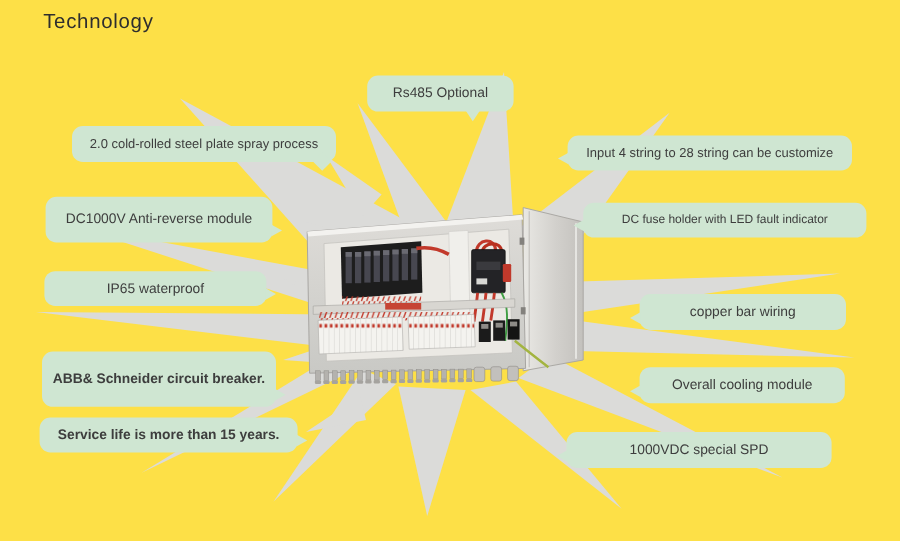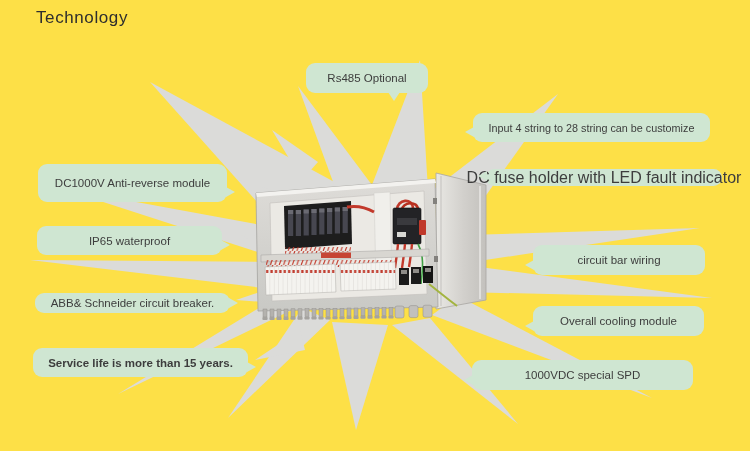--- a/index.html
+++ b/index.html
@@ -30,25 +30,25 @@
   .tail-r::after{right:-8px;bottom:5px;border-top:5px solid transparent;border-bottom:5px solid transparent;border-left:9px solid var(--bubble);}
   .tail-l::after{left:-8px;bottom:5px;border-top:5px solid transparent;border-bottom:5px solid transparent;border-right:9px solid var(--bubble);}
   .tail-d::after{right:28px;bottom:-8px;border-left:6px solid transparent;border-right:6px solid transparent;border-top:9px solid var(--bubble);}
   .tail-u::after{left:40%;top:-8px;border-left:6px solid transparent;border-right:6px solid transparent;border-bottom:9px solid var(--bubble);}
   .tail-dr::after{right:6px;bottom:-5px;width:11px;height:11px;background:var(--bubble);transform:rotate(45deg);z-index:-1;border:none;}
   
   .l-rs485      {left:306px;top:63px; width:122px;height:30px;}
   .l-steel      {left:60px; top:105px;width:220px;height:30px;font-size:10.8px;}
   .l-antireverse{left:38px; top:164px;width:189px;height:38px;}
   .l-ip65       {left:37px; top:226px;width:185px;height:29px;}
-  .l-breaker    {left:35px; top:293px;width:195px;height:20px;}
+  .l-breaker    {left:35px; top:293px;width:195px;height:46px;font-weight:bold;}
   .l-service    {left:33px; top:348px;width:215px;height:29px;font-weight:bold;}
   .l-silicone   {left:237px;top:401px;width:226px;height:29px;font-size:11px;}
   .l-input      {left:473px;top:113px;width:237px;height:29px;font-size:10.8px;}
-  .l-fuse       {left:486px;top:169px;width:236px;height:17px;font-size:16px;}
+  .l-fuse       {left:486px;top:169px;width:236px;height:29px;font-size:10px;}
   .l-copper     {left:533px;top:245px;width:172px;height:30px;}
   .l-cooling    {left:533px;top:306px;width:171px;height:30px;}
   .l-spd        {left:472px;top:360px;width:221px;height:30px;}
 </style>
 </head>
 <body>
 
 <div class="canvas">
 
   <div class="page-title">Technology</div>
@@ -194,23 +194,24 @@
       <rect x="168" y="107" width="10" height="17" fill="#1b1b1b"></rect>
         <rect x="170" y="109" width="6" height="4" fill="#8e8c88"></rect>
       <rect x="180" y="106" width="10" height="17" fill="#141414"></rect>
         <rect x="182" y="108" width="6" height="4" fill="#8e8c88"></rect>
     </g>
 
     <path d="M186,124 C196,132 206,140 214,146" stroke="#a3b440" stroke-width="2" fill="none"></path>
   </svg>
 
   <div class="label l-rs485 tail-d">Rs485 Optional</div>
+  <div class="label l-steel tail-dr">2.0 cold-rolled steel plate spray process</div>
   <div class="label l-antireverse tail-r">DC1000V Anti-reverse module</div>
   <div class="label l-ip65 tail-r">IP65 waterproof</div>
   <div class="label l-breaker tail-r">ABB&amp; Schneider circuit breaker.</div>
   <div class="label l-service tail-r">Service life is more than 15 years.</div>
   <div class="label l-input tail-l">Input 4 string to 28 string can be customize</div>
   <div class="label l-fuse tail-l">DC fuse holder with LED fault indicator</div>
-  <div class="label l-copper tail-l">circuit bar wiring</div>
+  <div class="label l-copper tail-l">copper bar wiring</div>
   <div class="label l-cooling tail-l">Overall cooling module</div>
   <div class="label l-spd tail-l">1000VDC special SPD</div>
 
 </div>
 
 </body></html>

